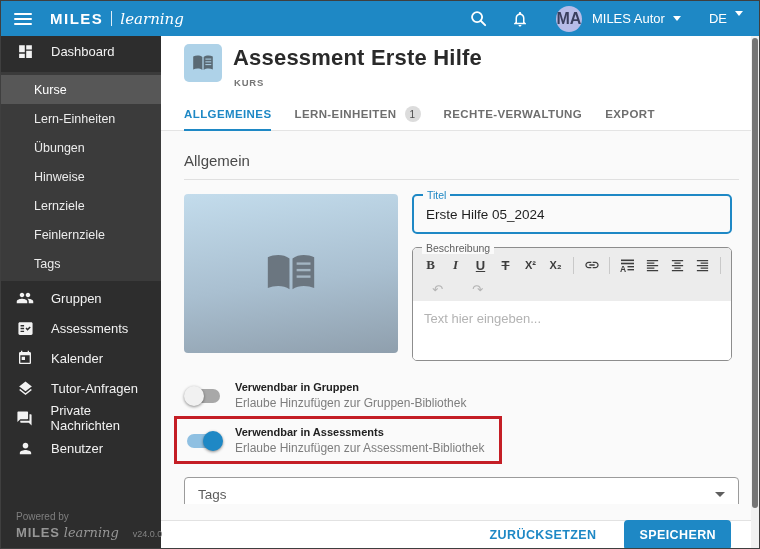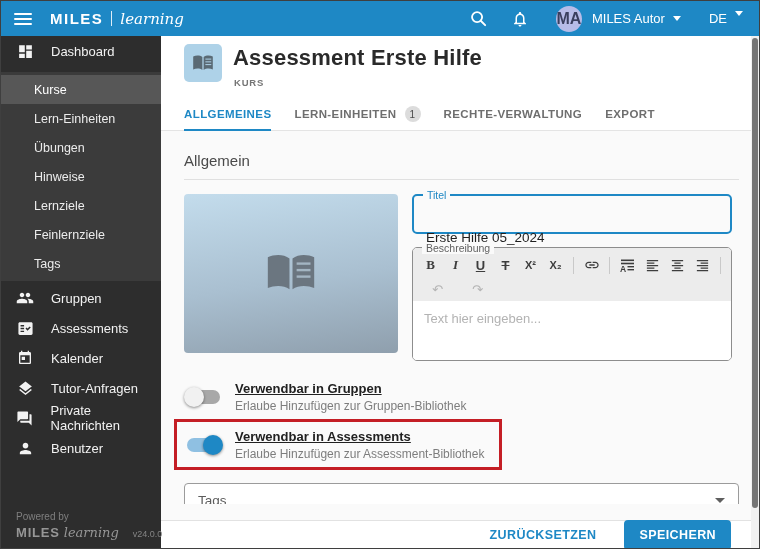--- a/index.html
+++ b/index.html
@@ -59,21 +59,21 @@
   .form-row { display:flex; margin-top:14px; gap:14px; }
   .img-ph { width:214px; height:159px; border-radius:4px; flex-shrink:0;
     background:linear-gradient(172deg,#c3dcec 0%,#a9bfd0 55%,#8f9fad 100%);
     display:flex; align-items:center; justify-content:center; }
   .col-right { flex:1; margin-right:7px; }
 
   .fld { position:relative; border-radius:5px; }
   .fld-label { position:absolute; top:-7px; left:9px; background:#fafafa; padding:0 4px; font-size:10.5px; }
   .titel-fld { border:2px solid #1e88c5; height:40px; }
   .titel-fld .fld-label { color:#1e88c5; }
-  .titel-value { padding:11px 12px 0; font-size:13.5px; color:#1f1f1f;margin-top:23px; }
+  .titel-value { padding:11px 12px 0; font-size:13.5px; color:#1f1f1f; }
   .desc-fld { border:1px solid #8d8d8d; margin-top:13px; }
   .desc-fld .fld-label { color:#616161; top:-6px; }
   .toolbar { background:#ececec; border-radius:4px 4px 0 0; padding:5px 5px 0 5px; }
   .tb-row1 { display:flex; align-items:center; height:24px; }
   .tb-btn { min-width:21px; height:21px; display:flex; align-items:center; justify-content:center; color:#3d3d3d; font-size:13px; font-weight:bold; cursor:pointer; margin:0 2px; }
   .tb-btn.u { text-decoration:underline; }
   .tb-btn.st { text-decoration:line-through; }
   .tb-sep { width:1px; height:17px; background:#c9c9c9; margin:0 5px; }
   .tb-row2 { display:flex; align-items:center; height:24px; color:#b5b5b5; font-size:16px; gap:15px; padding-left:7px; }
   .tb-row2 .tb-btn { color:#b5b5b5; font-weight:normal; }
@@ -81,21 +81,21 @@
 
   .toggles { margin-top:20px; }
   .toggle-row { display:inline-flex; align-items:center; gap:15px; }
   .switch { position:relative; width:33px; height:14px; flex-shrink:0; margin-left:3px; cursor:pointer; }
   .switch .track { position:absolute; inset:0; border-radius:7px; }
   .switch .thumb { position:absolute; top:-3px; width:20px; height:20px; border-radius:50%; box-shadow:0 1px 3px rgba(0,0,0,.45); }
   .switch.off .track { background:#a8a8a8; }
   .switch.off .thumb { left:-3px; background:#f1f1f1; }
   .switch.on .track { background:#8fc0e2; }
   .switch.on .thumb { right:-3px; background:#1e88c5; }
-  .tgl-label { font-size:13px; color:#212121; font-weight:600;text-decoration:underline; }
+  .tgl-label { font-size:11px; color:#212121; font-weight:600; }
   .tgl-desc { font-size:12px; color:#7d7d7d; margin-top:3px; }
   .row2-wrap { position:relative; display:inline-flex; margin-top:16px; }
   .red-box { position:absolute; left:-10px; top:-10px; right:-18px; bottom:-9px; border:3px solid #c41e25; pointer-events:none; }
 
   .tags-fld { margin-top:22px; height:34px; border:1px solid #9b9b9b; border-radius:4px; background:#fff; display:flex; align-items:center; padding:0 13px; cursor:pointer; }
   .tags-label { font-size:13.5px; color:#5c5c5c; }
   .tags-caret { margin-left:auto; width:0; height:0; border-left:5px solid transparent; border-right:5px solid transparent; border-top:5px solid #5f5f5f; }
 
   .action-bar { position:absolute; left:0; right:8px; bottom:0; height:28px; background:#fff; border-top:1px solid #e2e2e2; display:flex; align-items:center; justify-content:flex-end; padding-right:20px; gap:28px; z-index:5; }
   .btn-reset { color:#1e88c5; font-size:12.5px; font-weight:bold; letter-spacing:.4px; cursor:pointer; background:none; border:none; }

